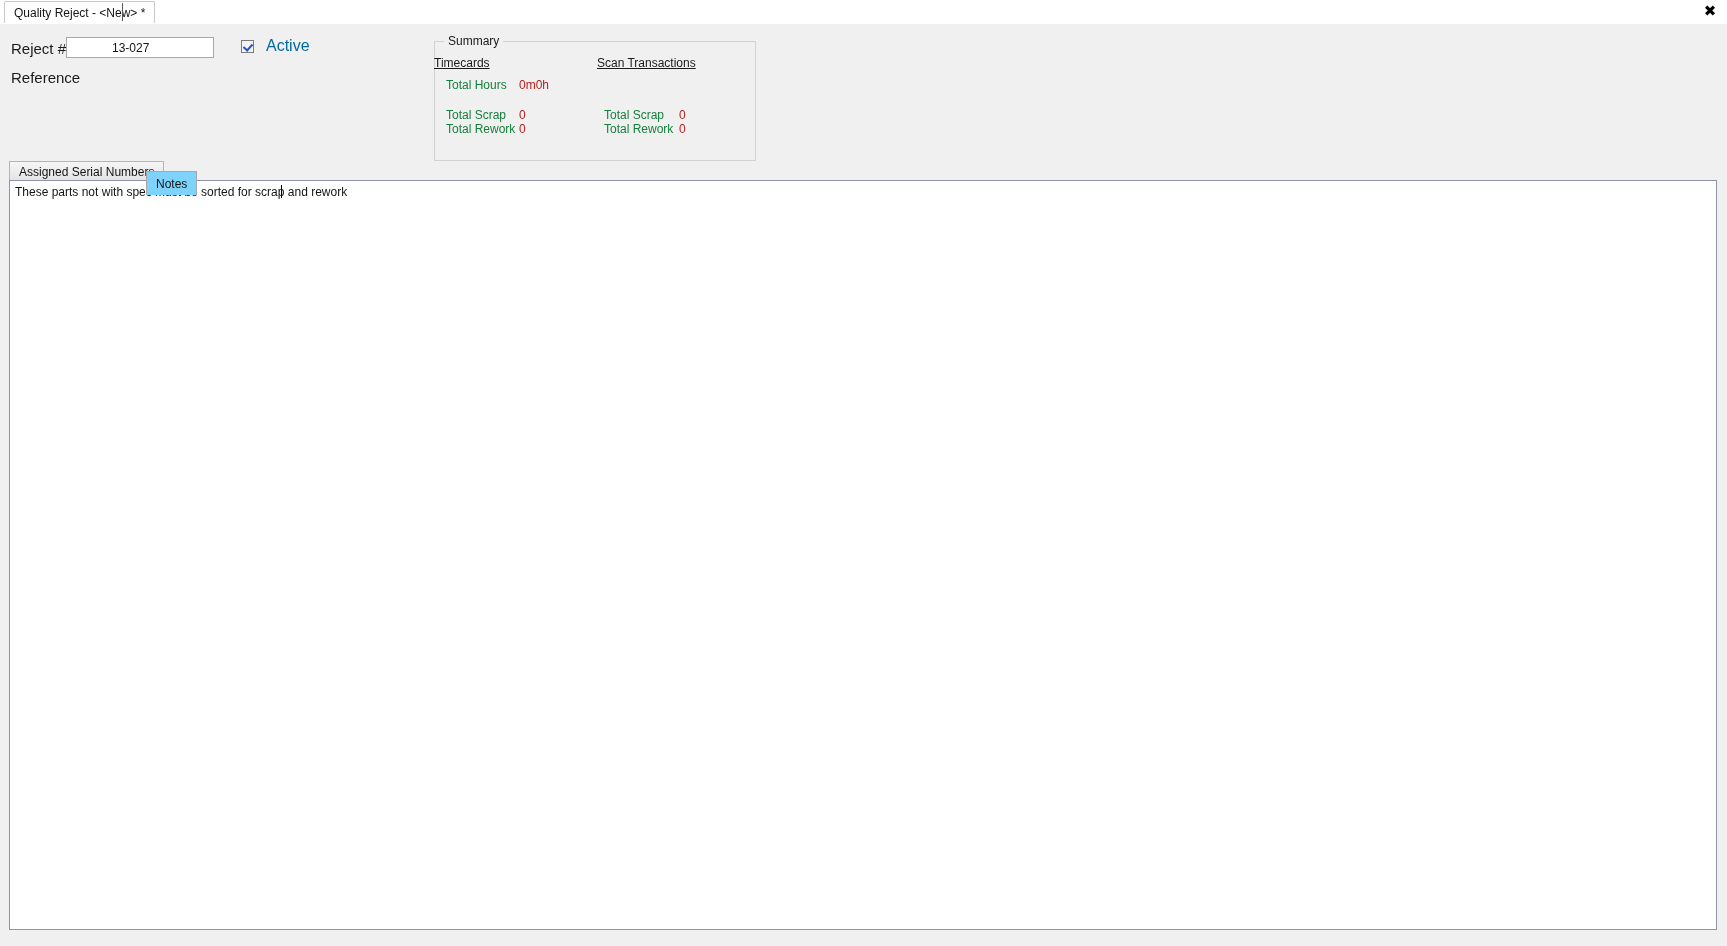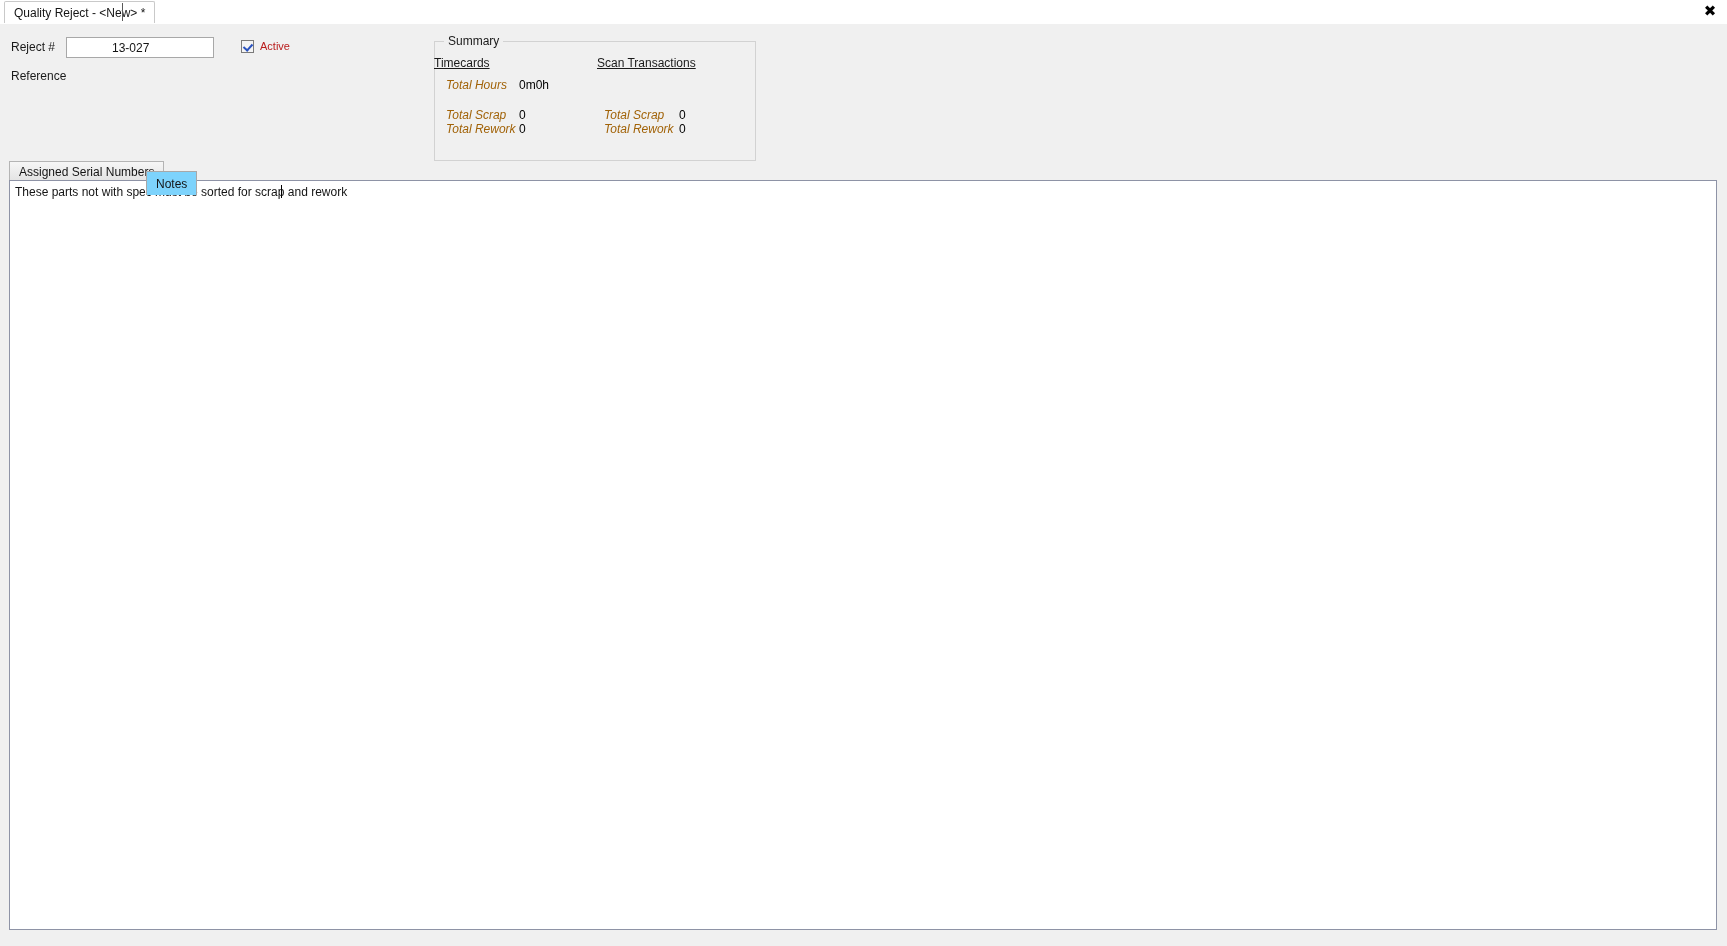--- a/index.html
+++ b/index.html
@@ -75,21 +75,21 @@
   .form-area {
     position: absolute;
     left: 0;
     top: 24px;
     width: 1727px;
     height: 136px;
     background: #f0f0f0;
   }
   .lbl {
     position: absolute;
-    font-size: 12px;
+    font-size: 15px;
     color: #1a1a1a;
     white-space: nowrap;
   }
   .lbl-reject   { left: 11px;  top: 16px; }
   .lbl-reference{ left: 11px;  top: 45px; }
 
   .txtbox {
     position: absolute;
     background: #ffffff;
     border: 1px solid #a8a8a8;
@@ -132,23 +132,23 @@
     position: absolute;
     left: 3px;
     top: 1px;
     width: 4px;
     height: 7px;
     border: solid #2a52be;
     border-width: 0 2px 2px 0;
     transform: rotate(42deg);
   }
   .check-label {
-    margin-left: 6px;
-    font-size: 11px;
-    color: #b91c1c;
+    margin-left: 12px;
+    font-size: 16px;
+    color: #0369a1;
     white-space: nowrap;
   }
 
   
   .groupbox {
     position: absolute;
     left: 434px;
     top: 17px;
     width: 322px;
     height: 120px;
@@ -170,28 +170,27 @@
     color: #1a1a1a;
     white-space: nowrap;
     text-decoration: underline;
   }
   .sum-hdr-tc { left: 434px; top: 32px; }
   .sum-hdr-st { left: 597px; top: 32px; }
 
   .sum-lbl {
     position: absolute;
     font-size: 12px;
-    color: #a16207;
-    white-space: nowrap;
-    font-style: italic;
+    color: #15803d;
+    white-space: nowrap;
   }
   .sum-val {
     position: absolute;
     font-size: 12px;
-    color: #000000;
+    color: #b91c1c;
     white-space: nowrap;
   }
   .r1 { top: 54px; }
   .r2 { top: 84px; }
   .r3 { top: 98px; }
   .cl-lbl { left: 446px; }
   .cl-val { left: 519px; }
   .cr-lbl { left: 604px; }
   .cr-val { left: 679px; }
 

